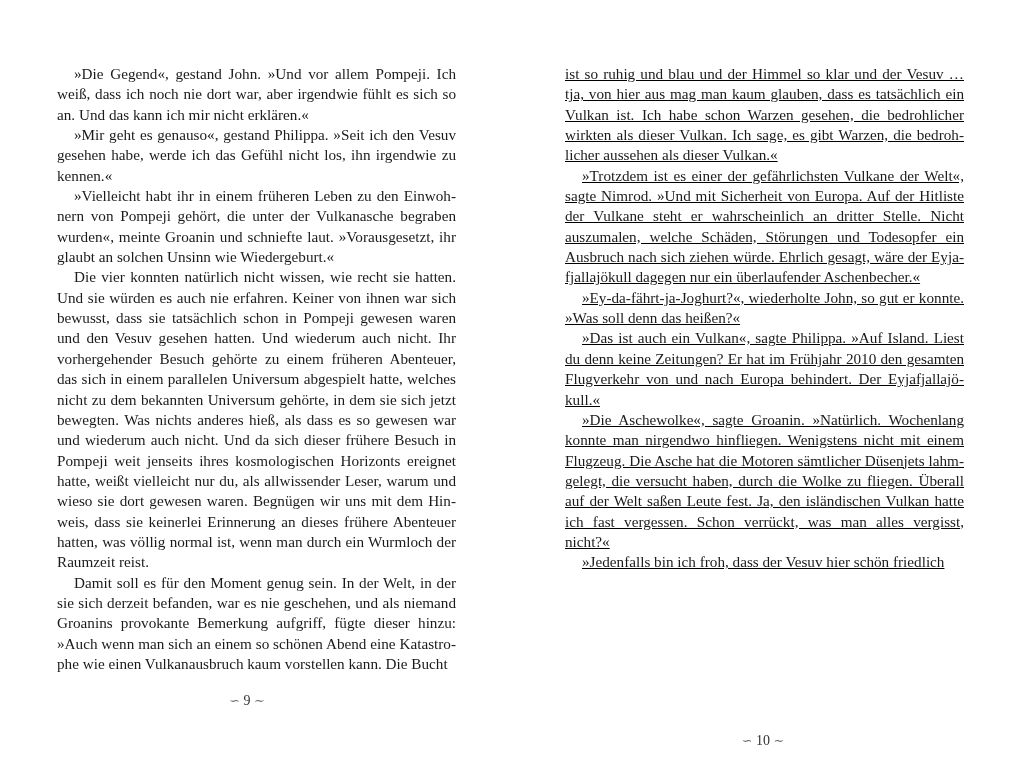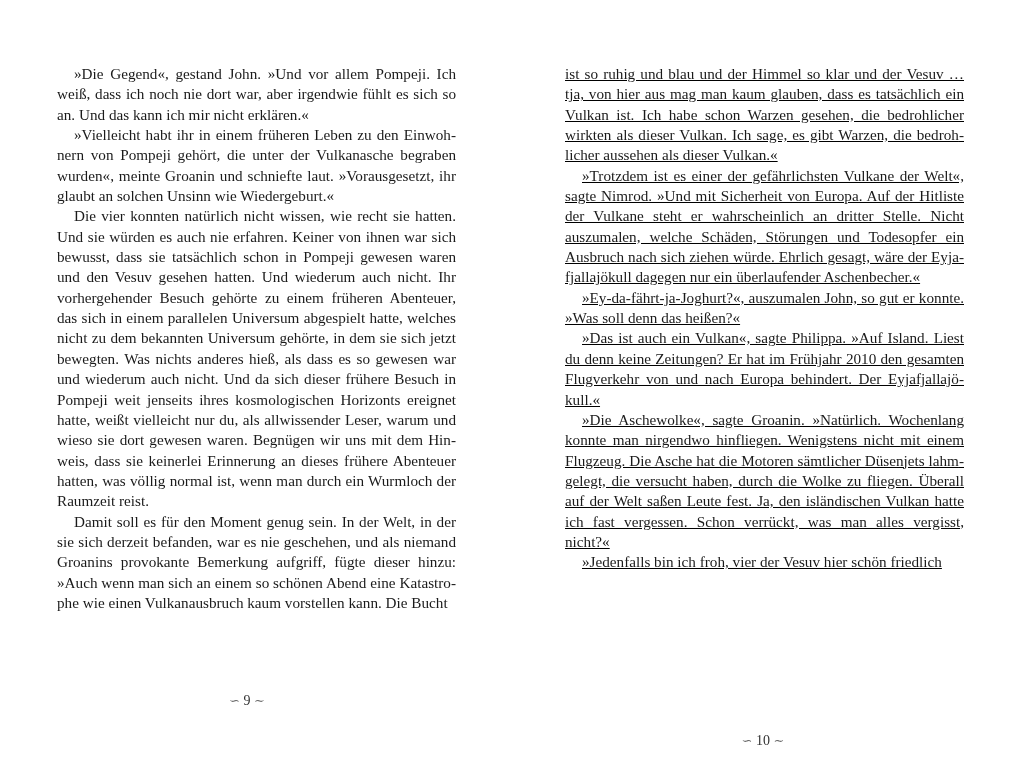--- a/index.html
+++ b/index.html
@@ -28,40 +28,41 @@
   .tilde { color: #666; font-size: 13px; }
 </style>
 </head>
 <body>
 
 <div class="spread">
 
   <div class="page left">
     <div class="text">
       <p>»Die Gegend«, gestand John. »Und vor allem Pompeji. Ich weiß, dass ich noch nie dort war, aber irgendwie fühlt es sich so an. Und das kann ich mir nicht erklären.«</p>
+      <p>»Mir geht es genauso«, gestand Philippa. »Seit ich den Vesuv gesehen habe, werde ich das Gefühl nicht los, ihn irgendwie zu kennen.«</p>
       <p>»Vielleicht habt ihr in einem früheren Leben zu den Einwoh­nern von Pompeji gehört, die unter der Vulkanasche begraben wurden«, meinte Groanin und schniefte laut. »Vorausgesetzt, ihr glaubt an solchen Unsinn wie Wiedergeburt.«</p>
       <p>Die vier konnten natürlich nicht wissen, wie recht sie hatten. Und sie würden es auch nie erfahren. Keiner von ihnen war sich bewusst, dass sie tatsächlich schon in Pompeji gewesen waren und den Vesuv gesehen hatten. Und wiederum auch nicht. Ihr vorhergehender Besuch gehörte zu einem früheren Abenteuer, das sich in einem parallelen Universum abgespielt hatte, welches nicht zu dem bekannten Universum gehörte, in dem sie sich jetzt bewegten. Was nichts anderes hieß, als dass es so gewesen war und wiederum auch nicht. Und da sich dieser frühere Besuch in Pompeji weit jenseits ihres kosmologischen Horizonts ereignet hatte, weißt vielleicht nur du, als allwissender Leser, warum und wieso sie dort gewesen waren. Begnügen wir uns mit dem Hin­weis, dass sie keinerlei Erinnerung an dieses frühere Abenteuer hatten, was völlig normal ist, wenn man durch ein Wurmloch der Raumzeit reist.</p>
       <p>Damit soll es für den Moment genug sein. In der Welt, in der sie sich derzeit befanden, war es nie geschehen, und als niemand Groanins provokante Bemerkung aufgriff, fügte dieser hinzu: »Auch wenn man sich an einem so schönen Abend eine Katastro­phe wie einen Vulkanausbruch kaum vorstellen kann. Die Bucht</p>
     </div>
   </div>
 
   <div class="folio left">
     <span class="tilde">∽</span>
     <span>9</span>
     <span class="tilde">∼</span>
   </div>
 
   <div class="page right">
     <div class="text">
       <p class="noindent">ist so ruhig und blau und der Himmel so klar und der Vesuv … tja, von hier aus mag man kaum glauben, dass es tatsächlich ein Vulkan ist. Ich habe schon Warzen gesehen, die bedrohlicher wirkten als dieser Vulkan. Ich sage, es gibt Warzen, die bedroh­licher aussehen als dieser Vulkan.«</p>
       <p>»Trotzdem ist es einer der gefährlichsten Vulkane der Welt«, sagte Nimrod. »Und mit Sicherheit von Europa. Auf der Hitliste der Vulkane steht er wahrscheinlich an dritter Stelle. Nicht auszumalen, welche Schäden, Störungen und Todesopfer ein Ausbruch nach sich ziehen würde. Ehrlich gesagt, wäre der Eyja­fjallajökull dagegen nur ein überlaufender Aschenbecher.«</p>
-      <p>»Ey-da-fährt-ja-Joghurt?«, auszumalen John, so gut er konnte. »Was soll denn das heißen?«</p>
+      <p>»Ey-da-fährt-ja-Joghurt?«, wiederholte John, so gut er konnte. »Was soll denn das heißen?«</p>
       <p>»Das ist auch ein Vulkan«, sagte Philippa. »Auf Island. Liest du denn keine Zeitungen? Er hat im Frühjahr 2010 den gesamten Flugverkehr von und nach Europa behindert. Der Eyjafjallajö­kull.«</p>
       <p>»Die Aschewolke«, sagte Groanin. »Natürlich. Wochenlang konnte man nirgendwo hinfliegen. Wenigstens nicht mit einem Flugzeug. Die Asche hat die Motoren sämtlicher Düsenjets lahm­gelegt, die versucht haben, durch die Wolke zu fliegen. Überall auf der Welt saßen Leute fest. Ja, den isländischen Vulkan hatte ich fast vergessen. Schon verrückt, was man alles vergisst, nicht?«</p>
-      <p>»Jedenfalls bin ich froh, vier der Vesuv hier schön friedlich</p>
+      <p>»Jedenfalls bin ich froh, dass der Vesuv hier schön friedlich</p>
     </div>
   </div>
 
   <div class="folio right">
     <span class="tilde">∽</span>
     <span>10</span>
     <span class="tilde">∼</span>
   </div>
 
 </div>

